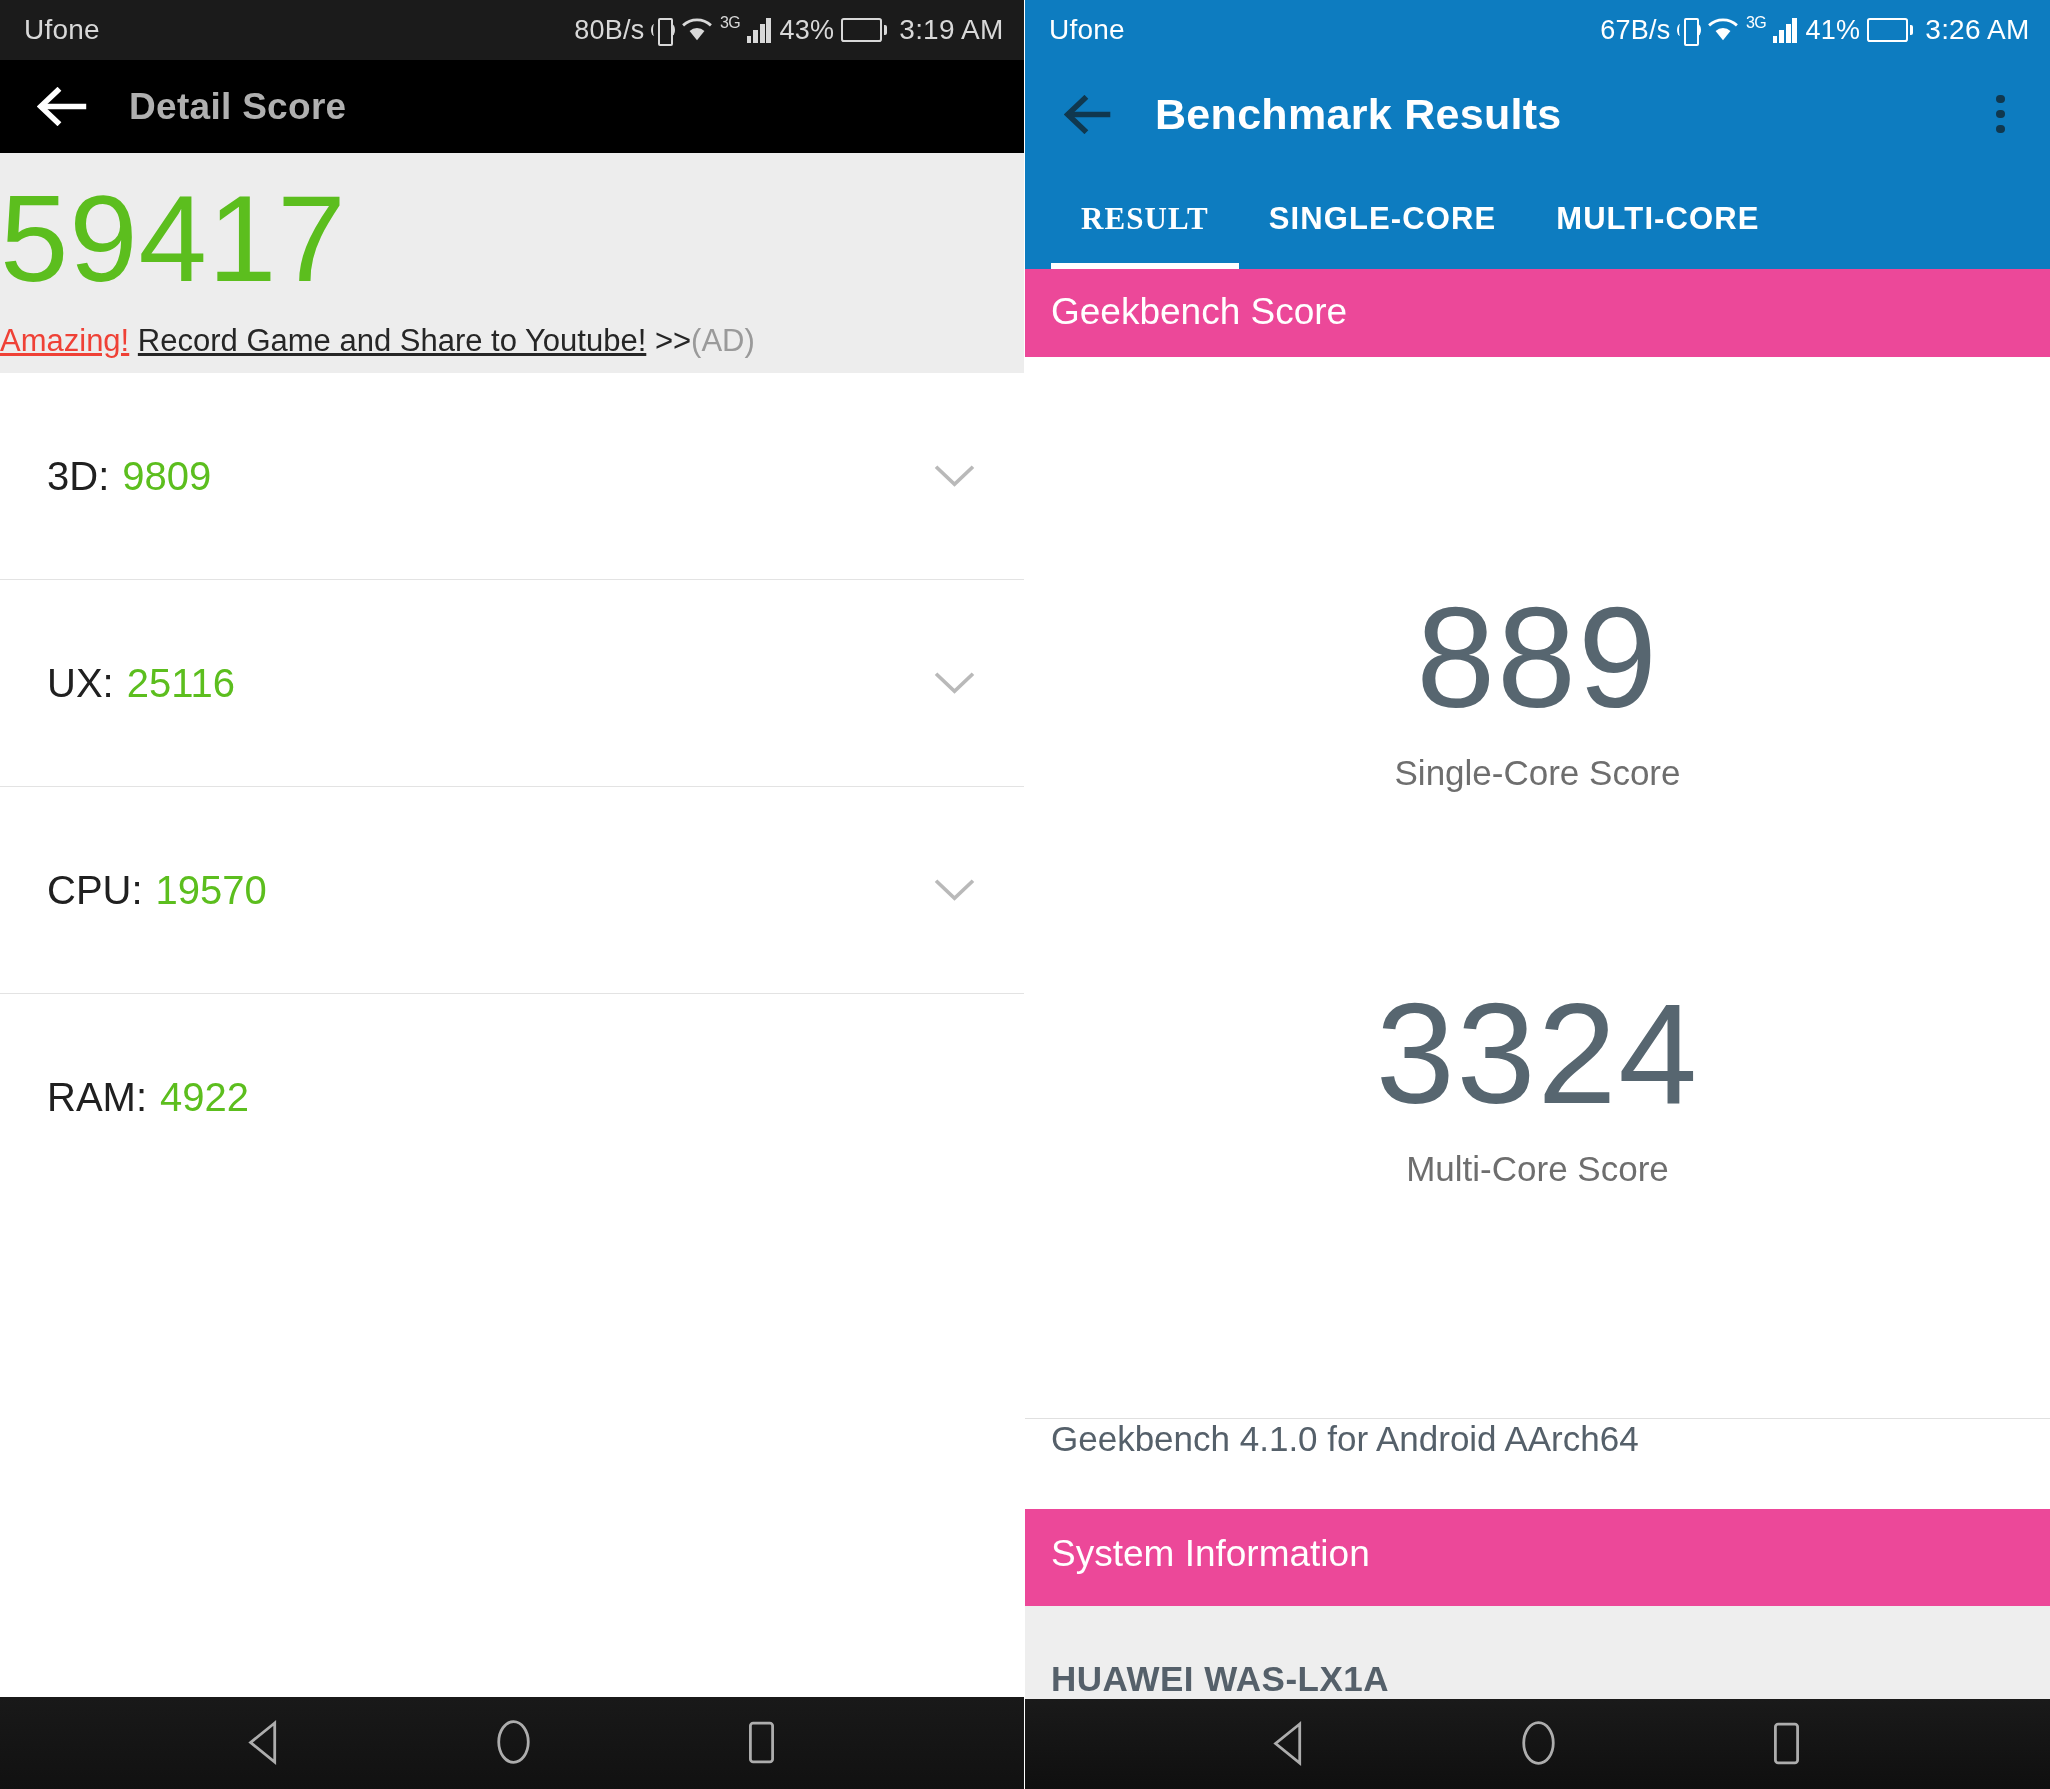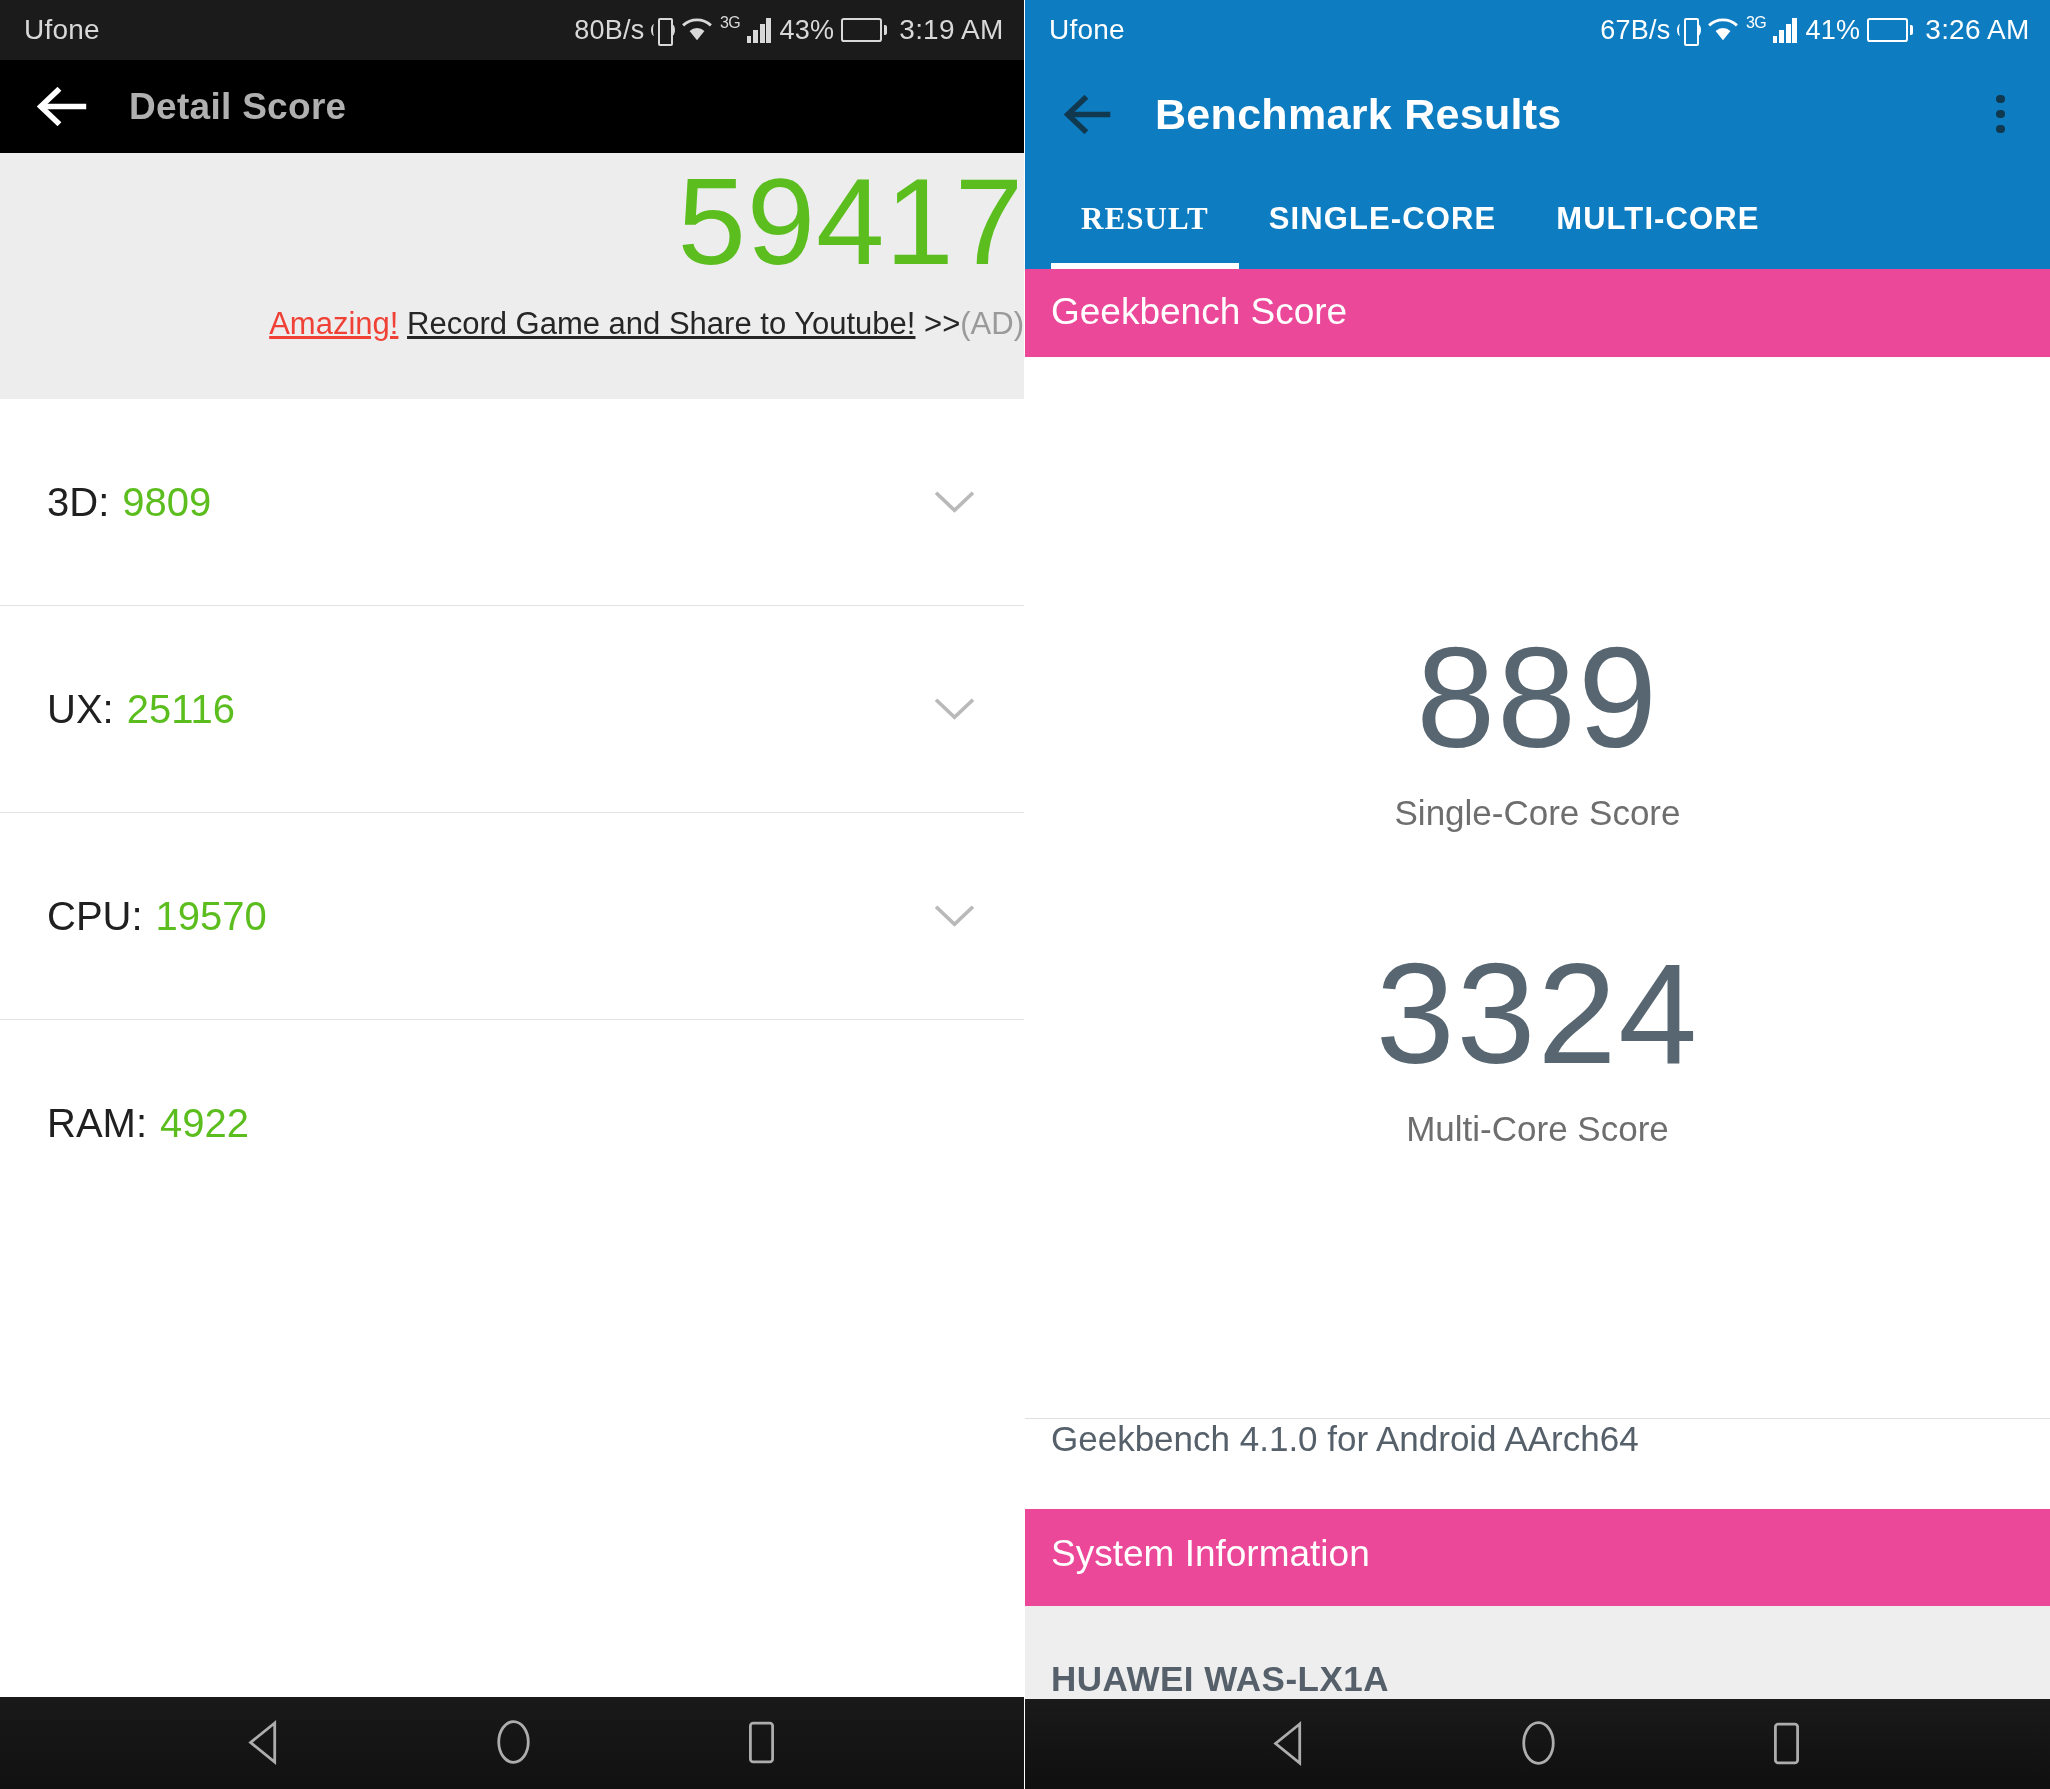--- a/index.html
+++ b/index.html
@@ -99,25 +99,26 @@
   .back-arrow-white { width: 52px; height: 39px; flex: none; }
   .appbar-title-left {
     color: #b0b0b0;
     font-size: 37px;
     font-weight: bold;
     margin-left: 40px;
     letter-spacing: 0.3px;
   }
   .score-hero {
     background: #ededed;
-    height: 246px;
-    display: flex;
-    flex-direction: column;
-    align-items: flex-end;
+    height: 220px;
+    display: flex;
+    flex-direction: column;
+    align-items: flex-start;
     justify-content: flex-start;
+    padding-top: 17px;
     box-sizing: border-box;
   }
   .score-total {
     color: #5cbe1e;
     font-size: 123px;
     line-height: 1.12;
     font-weight: normal;
     letter-spacing: 0.9px;
   }
   .ad-line {
@@ -243,20 +244,21 @@
     height: 88px;
   }
   .section-header.tall { height: 97px; padding-top: 24px; }
   .score-block {
     flex: 1;
     background: #ffffff;
     display: flex;
     flex-direction: column;
     align-items: center;
     justify-content: center;
+    gap: 40px;
   }
   .score-panel {
     display: flex;
     flex-direction: column;
     align-items: center;
   }
   .gb-score-num {
     font-size: 142px;
     color: #576670;
     line-height: 1.0;

